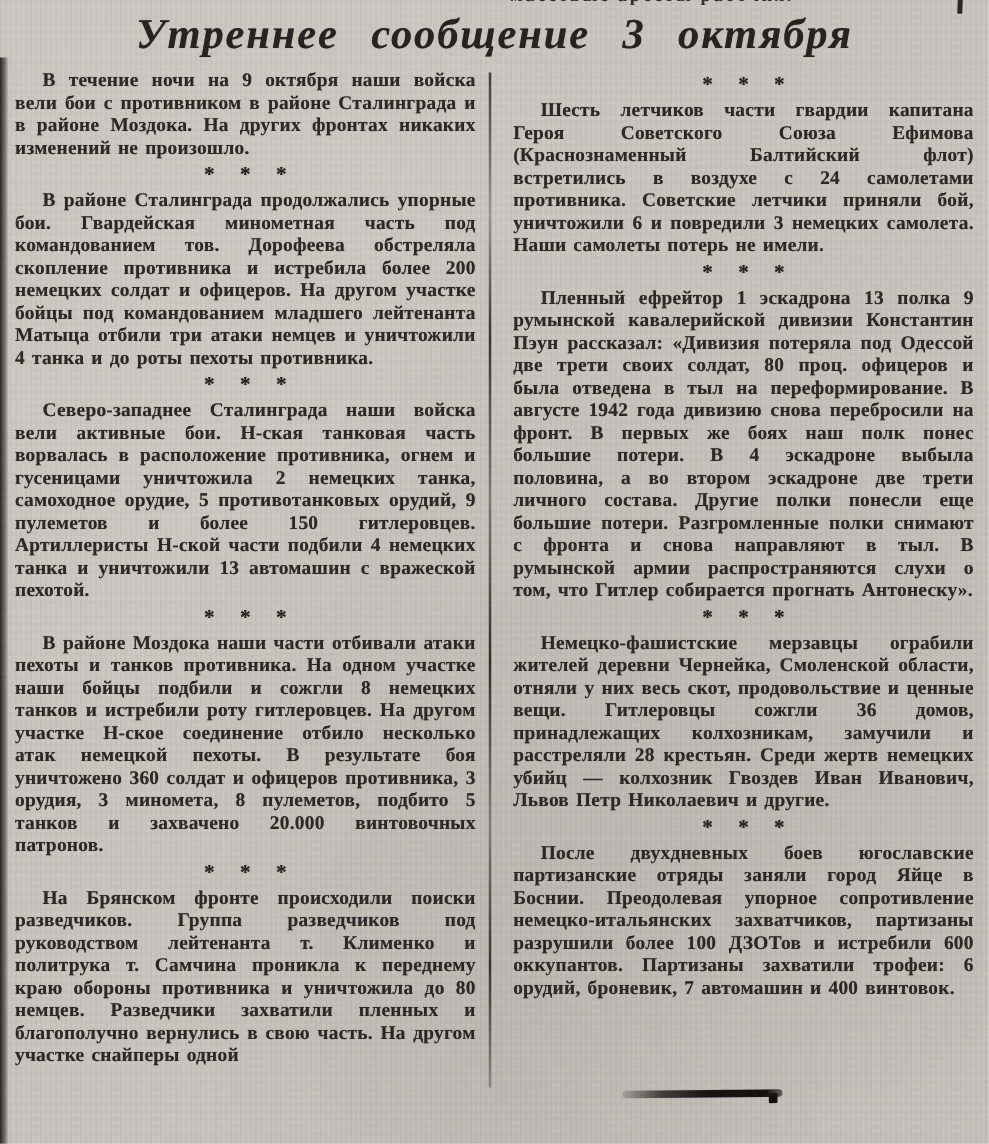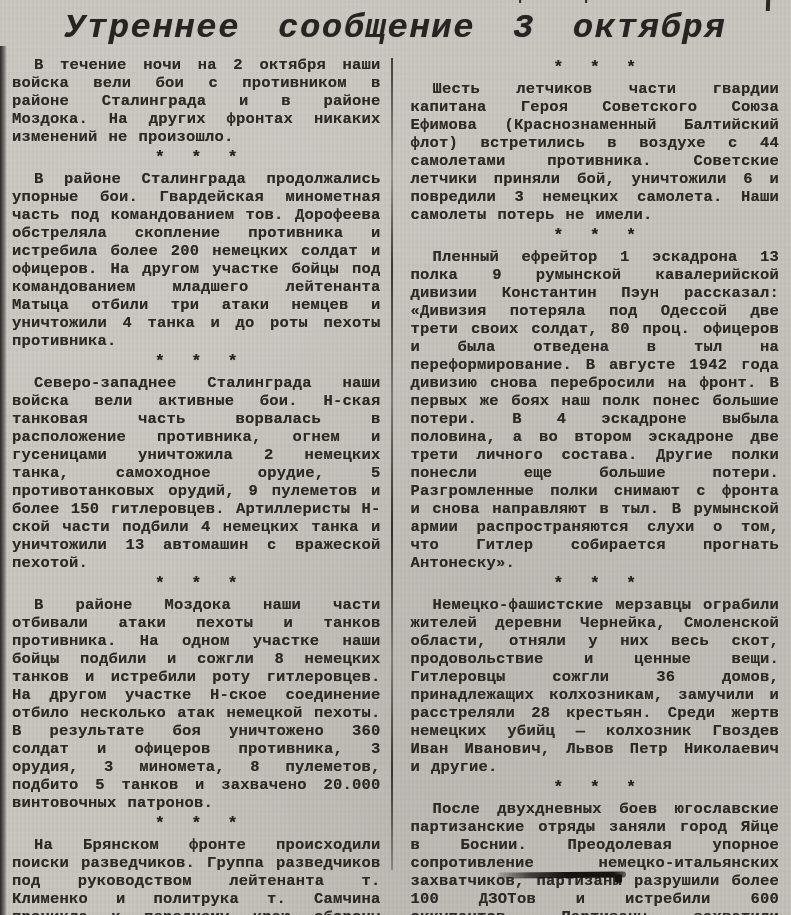--- a/index.html
+++ b/index.html
@@ -8,21 +8,21 @@
     width: 791px;
     height: 915px;
     overflow: hidden;
     background-color: #c8c5bf;
     background-image:
       radial-gradient(ellipse at 18% 25%, rgba(255,255,255,0.07), transparent 55%),
       radial-gradient(ellipse at 82% 70%, rgba(0,0,0,0.05), transparent 60%),
       radial-gradient(ellipse at 50% 95%, rgba(0,0,0,0.04), transparent 50%),
       repeating-linear-gradient(90deg, rgba(0,0,0,0.018) 0 2px, rgba(255,255,255,0.018) 2px 4px),
       repeating-linear-gradient(0deg, rgba(0,0,0,0.012) 0 3px, rgba(255,255,255,0.012) 3px 6px);
-    font-family: Liberation Mono, monospace;
+    font-family: Liberation Serif, serif;
     color: #2a2924;
   }
   .top-fragment {
     position: absolute;
     top: -11px;
     left: 408px;
     margin: 0;
     font-size: 15px;
     line-height: 16px;
     font-weight: bold;
@@ -130,34 +130,34 @@
 
 <div class="page">
 
   <p class="top-fragment">массовые аресты рабочих.</p>
 
   <h1 class="title">Утреннее сообщение 3 октября</h1>
 
   <div class="columns">
 
     <div class="col">
-      <p class="para">В течение ночи на 2 октября наши войска вели бои с противником в районе Сталинграда и в районе Моздока. На других фронтах никаких изменений не произошло.</p>
+      <p class="para">В течение ночи на 9 октября наши войска вели бои с противником в районе Сталинграда и в районе Моздока. На других фронтах никаких изменений не произошло.</p>
       <div class="sep">* * *</div>
       <p class="para">В районе Сталинграда продолжались упорные бои. Гвардейская минометная часть под командованием тов. Дорофеева обстреляла скопление противника и истребила более 200 немецких солдат и офицеров. На другом участке бойцы под командованием младшего лейтенанта Матыца отбили три атаки немцев и уничтожили 4 танка и до роты пехоты противника.</p>
       <div class="sep">* * *</div>
       <p class="para">Северо-западнее Сталинграда наши войска вели активные бои. Н-ская танковая часть ворвалась в расположение противника, огнем и гусеницами уничтожила 2 немецких танка, самоходное орудие, 5 противотанковых орудий, 9 пулеметов и более 150 гитлеровцев. Артиллеристы Н-ской части подбили 4 немецких танка и уничтожили 13 автомашин с вражеской пехотой.</p>
       <div class="sep">* * *</div>
       <p class="para">В районе Моздока наши части отбивали атаки пехоты и танков противника. На одном участке наши бойцы подбили и сожгли 8 немецких танков и истребили роту гитлеровцев. На другом участке Н-ское соединение отбило несколько атак немецкой пехоты. В результате боя уничтожено 360 солдат и офицеров противника, 3 орудия, 3 миномета, 8 пулеметов, подбито 5 танков и захвачено 20.000 винтовочных патронов.</p>
       <div class="sep">* * *</div>
       <p class="para">На Брянском фронте происходили поиски разведчиков. Группа разведчиков под руководством лейтенанта т. Клименко и политрука т. Самчина проникла к переднему краю обороны противника и уничтожила до 80 немцев. Разведчики захватили пленных и благополучно вернулись в свою часть. На другом участке снайперы одной</p>
     </div>
 
     <div class="col">
       <div class="sep">* * *</div>
-      <p class="para">Шесть летчиков части гвардии капитана Героя Советского Союза Ефимова (Краснознаменный Балтийский флот) встретились в воздухе с 44 самолетами противника. Советские летчики приняли бой, уничтожили 6 и повредили 3 немецких самолета. Наши самолеты потерь не имели.</p>
+      <p class="para">Шесть летчиков части гвардии капитана Героя Советского Союза Ефимова (Краснознаменный Балтийский флот) встретились в воздухе с 24 самолетами противника. Советские летчики приняли бой, уничтожили 6 и повредили 3 немецких самолета. Наши самолеты потерь не имели.</p>
       <div class="sep">* * *</div>
       <p class="para">Пленный ефрейтор 1 эскадрона 13 полка 9 румынской кавалерийской дивизии Константин Пэун рассказал: «Дивизия потеряла под Одессой две трети своих солдат, 80 проц. офицеров и была отведена в тыл на переформирование. В августе 1942 года дивизию снова перебросили на фронт. В первых же боях наш полк понес большие потери. В 4 эскадроне выбыла половина, а во втором эскадроне две трети личного состава. Другие полки понесли еще большие потери. Разгромленные полки снимают с фронта и снова направляют в тыл. В румынской армии распространяются слухи о том, что Гитлер собирается прогнать Антонеску».</p>
       <div class="sep">* * *</div>
       <p class="para">Немецко-фашистские мерзавцы ограбили жителей деревни Чернейка, Смоленской области, отняли у них весь скот, продовольствие и ценные вещи. Гитлеровцы сожгли 36 домов, принадлежащих колхозникам, замучили и расстреляли 28 крестьян. Среди жертв немецких убийц — колхозник Гвоздев Иван Иванович, Львов Петр Николаевич и другие.</p>
       <div class="sep">* * *</div>
       <p class="para">После двухдневных боев югославские партизанские отряды заняли город Яйце в Боснии. Преодолевая упорное сопротивление немецко-итальянских захватчиков, партизаны разрушили более 100 ДЗОТов и истребили 600 оккупантов. Партизаны захватили трофеи: 6 орудий, броневик, 7 автомашин и 400 винтовок.</p>
     </div>
 
   </div>
 

